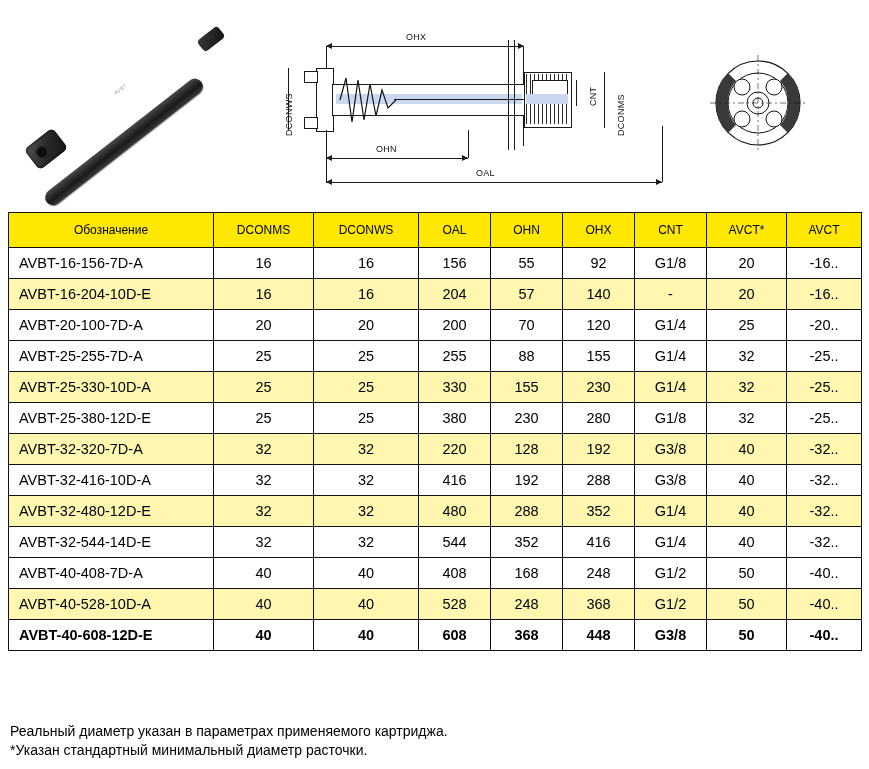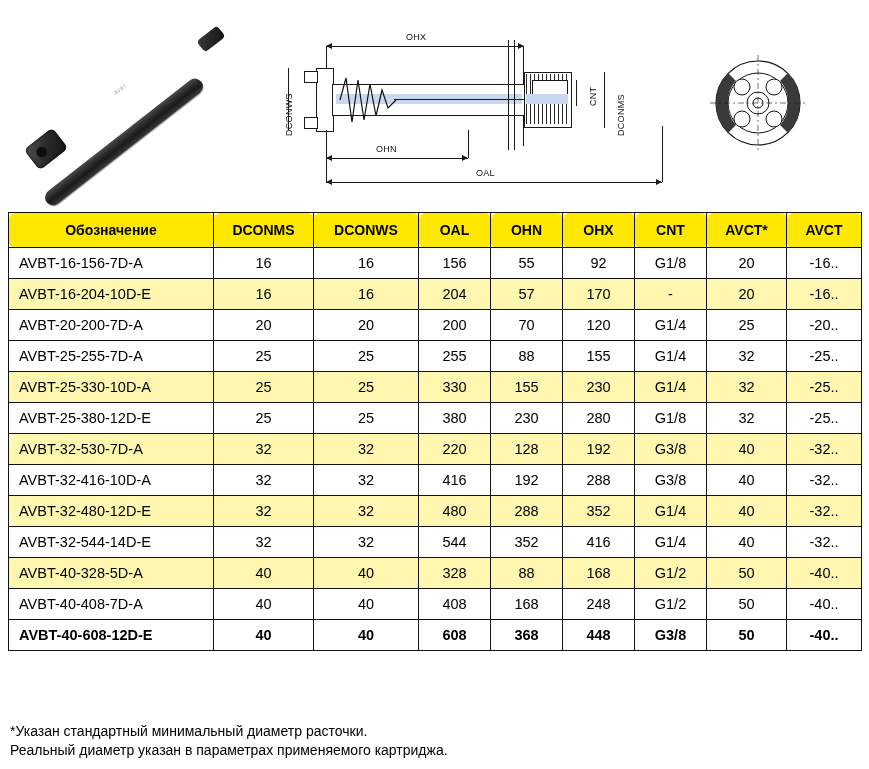--- a/index.html
+++ b/index.html
@@ -130,24 +130,23 @@
   th,td{
     border:1px solid #111;
     font-size:14.5px;
     text-align:center;
     height:30px;
     padding:0 2px;
     color:#000;
   }
   thead th{
     background:#ffe800;
-    font-weight:bold;
-    font-size:14px;
+    font-weight:normal;
+    font-size:12px;
     height:34px;
-    border-radius:6px;
   }
   thead th.first{ text-align:center; }
   tbody td.first{
     text-align:left;
     padding-left:10px;
     font-size:14.5px;
   }
   tbody tr.odd td{background:#ffffff;}
   tbody tr.even td{background:#fff7b0;}
   tbody tr.bold td{font-weight:bold;}
@@ -294,27 +293,27 @@
           <td>G1/8</td>
           <td>20</td>
           <td>-16..</td>
         </tr>
         <tr class="even">
           <td class="first">AVBT-16-204-10D-E</td>
           <td>16</td>
           <td>16</td>
           <td>204</td>
           <td>57</td>
-          <td>170</td>
+          <td>140</td>
           <td>-</td>
           <td>20</td>
           <td>-16..</td>
         </tr>
         <tr class="odd">
-          <td class="first">AVBT-20-200-7D-A</td>
+          <td class="first">AVBT-20-100-7D-A</td>
           <td>20</td>
           <td>20</td>
           <td>200</td>
           <td>70</td>
           <td>120</td>
           <td>G1/4</td>
           <td>25</td>
           <td>-20..</td>
         </tr>
         <tr class="odd">
@@ -344,21 +343,21 @@
           <td>25</td>
           <td>25</td>
           <td>380</td>
           <td>230</td>
           <td>280</td>
           <td>G1/8</td>
           <td>32</td>
           <td>-25..</td>
         </tr>
         <tr class="even">
-          <td class="first">AVBT-32-530-7D-A</td>
+          <td class="first">AVBT-32-320-7D-A</td>
           <td>32</td>
           <td>32</td>
           <td>220</td>
           <td>128</td>
           <td>192</td>
           <td>G3/8</td>
           <td>40</td>
           <td>-32..</td>
         </tr>
         <tr class="odd">
@@ -386,54 +385,54 @@
         <tr class="odd">
           <td class="first">AVBT-32-544-14D-E</td>
           <td>32</td>
           <td>32</td>
           <td>544</td>
           <td>352</td>
           <td>416</td>
           <td>G1/4</td>
           <td>40</td>
           <td>-32..</td>
-        </tr>
-        <tr class="even">
-          <td class="first">AVBT-40-328-5D-A</td>
-          <td>40</td>
-          <td>40</td>
-          <td>328</td>
-          <td>88</td>
-          <td>168</td>
-          <td>G1/2</td>
-          <td>50</td>
-          <td>-40..</td>
         </tr>
         <tr class="odd">
           <td class="first">AVBT-40-408-7D-A</td>
           <td>40</td>
           <td>40</td>
           <td>408</td>
           <td>168</td>
           <td>248</td>
           <td>G1/2</td>
           <td>50</td>
           <td>-40..</td>
         </tr>
+        <tr class="even">
+          <td class="first">AVBT-40-528-10D-A</td>
+          <td>40</td>
+          <td>40</td>
+          <td>528</td>
+          <td>248</td>
+          <td>368</td>
+          <td>G1/2</td>
+          <td>50</td>
+          <td>-40..</td>
+        </tr>
         <tr class="odd bold">
           <td class="first">AVBT-40-608-12D-E</td>
           <td>40</td>
           <td>40</td>
           <td>608</td>
           <td>368</td>
           <td>448</td>
           <td>G3/8</td>
           <td>50</td>
           <td>-40..</td>
         </tr>
       </tbody>
   </table>
 </div>
 
 <div class="footnote">
+  <div>Реальный диаметр указан в параметрах применяемого картриджа.</div>
   <div>*Указан стандартный минимальный диаметр расточки.</div>
-  <div>Реальный диаметр указан в параметрах применяемого картриджа.</div>
 </div>
 
 </body></html>

